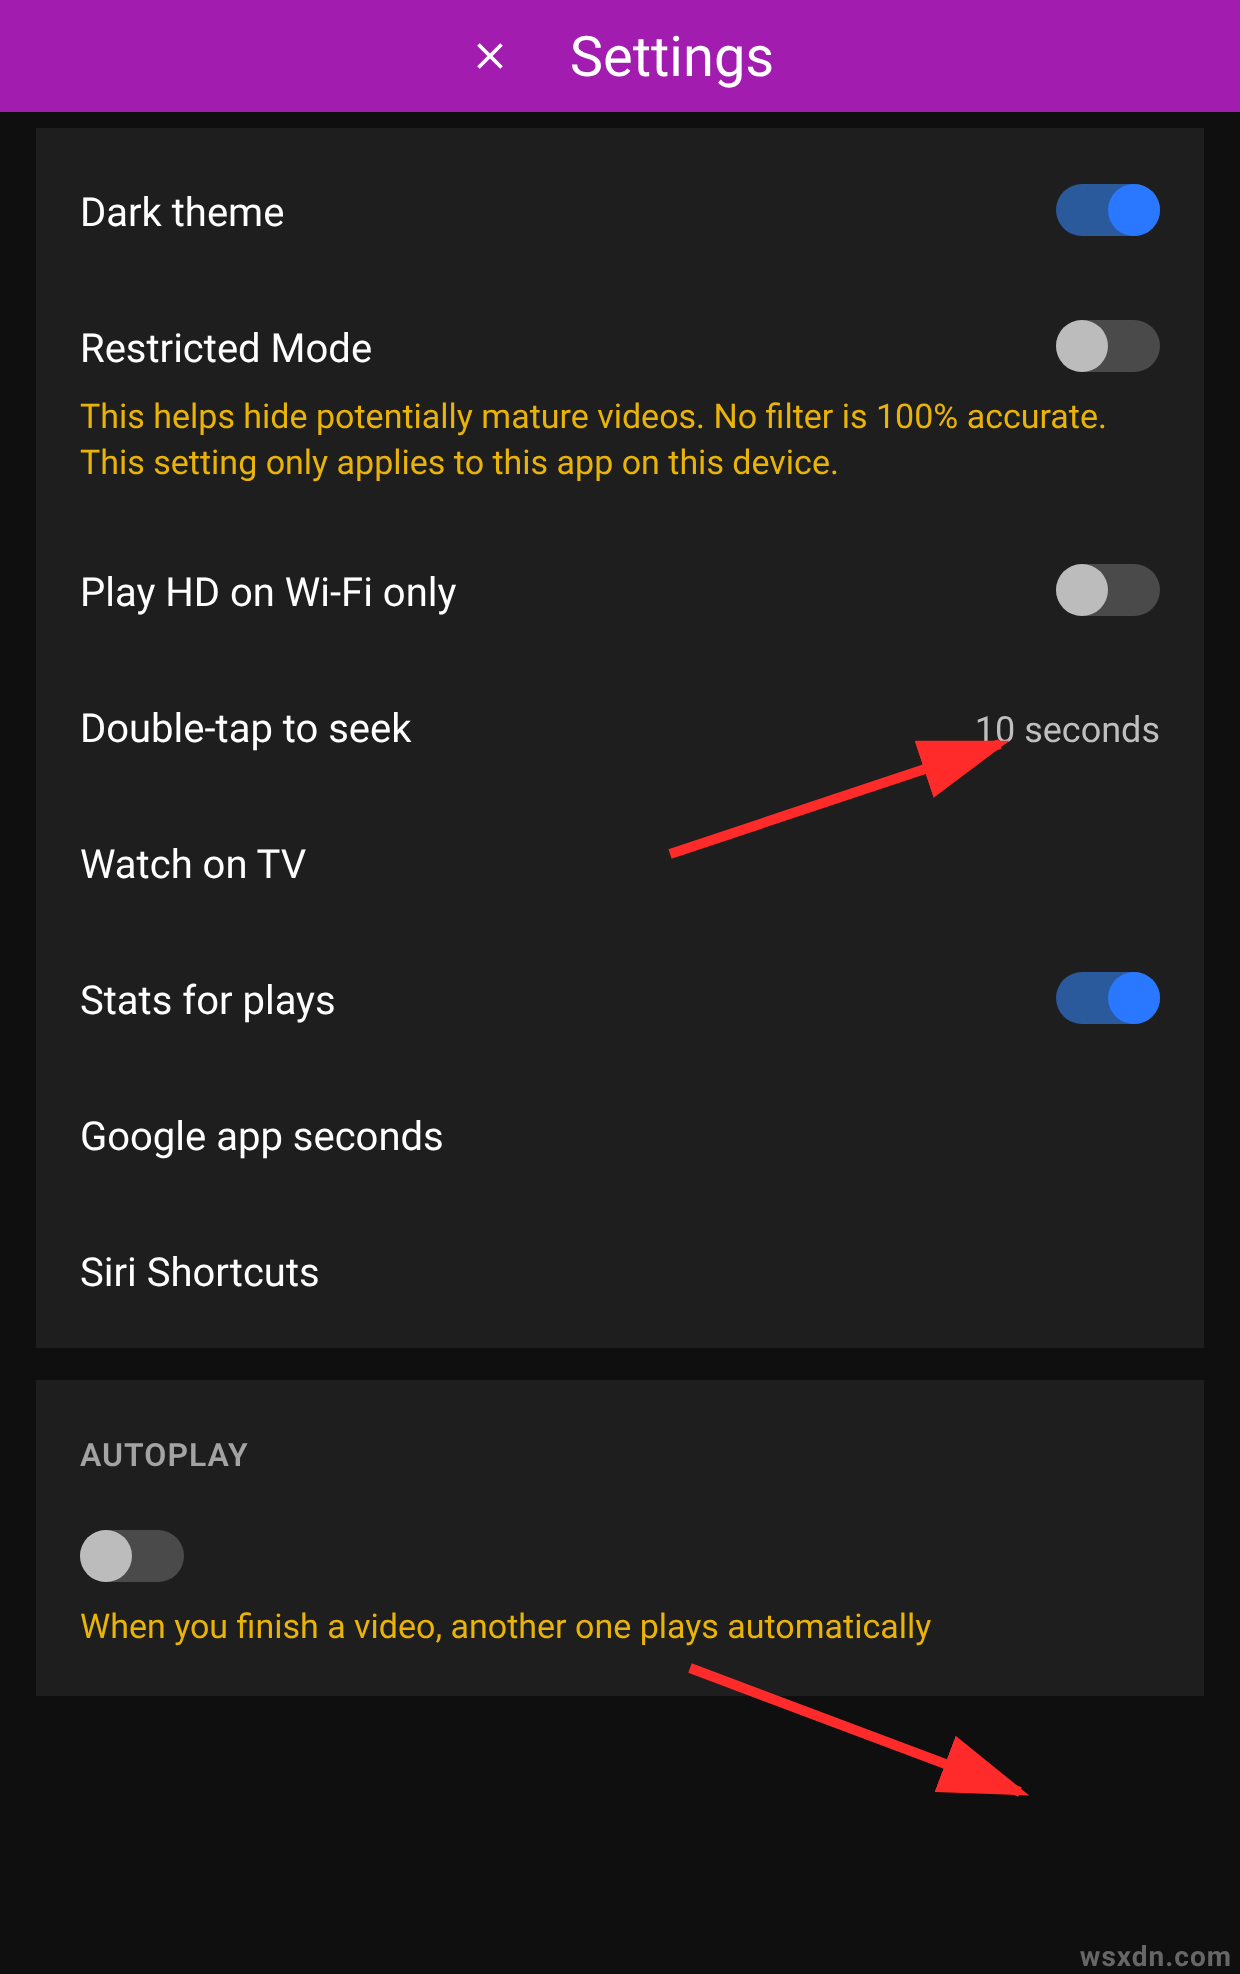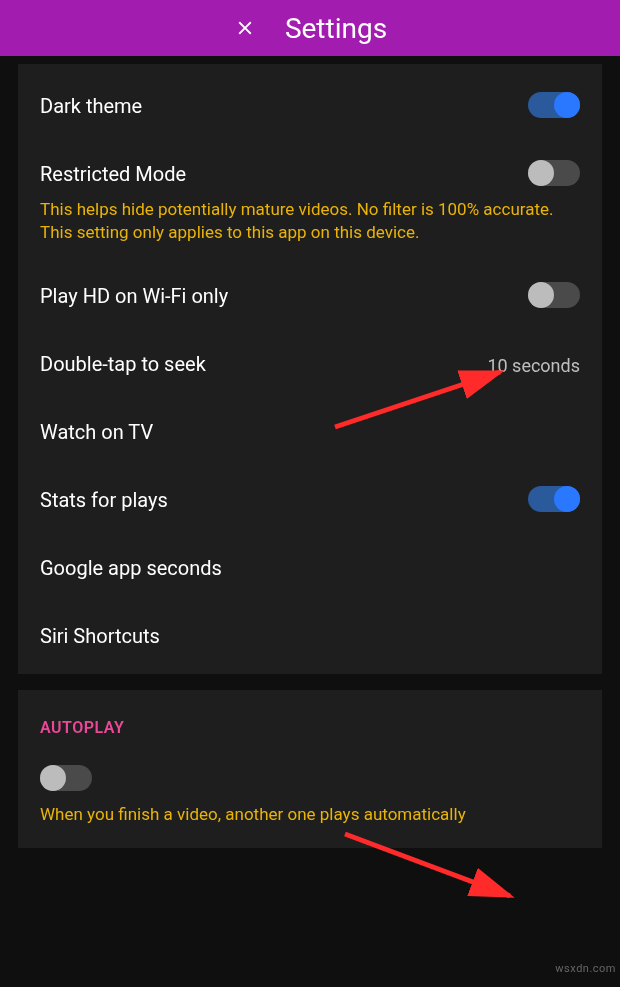--- a/index.html
+++ b/index.html
@@ -83,34 +83,35 @@
       border-radius: 50%;
       position: absolute;
       top: 0;
     }
     .toggle.off .toggle-thumb { left: 0; background: #bcbcbc; }
     .toggle.on .toggle-thumb { right: 0; background: #2978ff; }
     .section-header {
       padding: 22px 36px 6px 22px;
       font-size: 16px;
       font-weight: 600;
-      color: #ec4899;
+      color: #a3a3a3;
       letter-spacing: 0.5px;
     }
     .arrow {
       position: absolute;
       pointer-events: none;
     }
     .watermark {
       position: absolute;
       right: 4px;
-      bottom: 12px;
-      font-size: 11px;
+      bottom: 0;
+      font-size: 14px;
       color: #666;
       letter-spacing: 0.5px;
+      font-weight: bold;
     }
   </style>
 </head>
 <body>
 
 <div class="header">
   <div class="close-btn">
     <svg viewBox="0 0 24 24">
       <path d="M19 6.41L17.59 5 12 10.59 6.41 5 5 6.41 10.59 12 5 17.59 6.41 19 12 13.41 17.59 19 19 17.59 13.41 12z" fill="#fff"></path>
     </svg>

